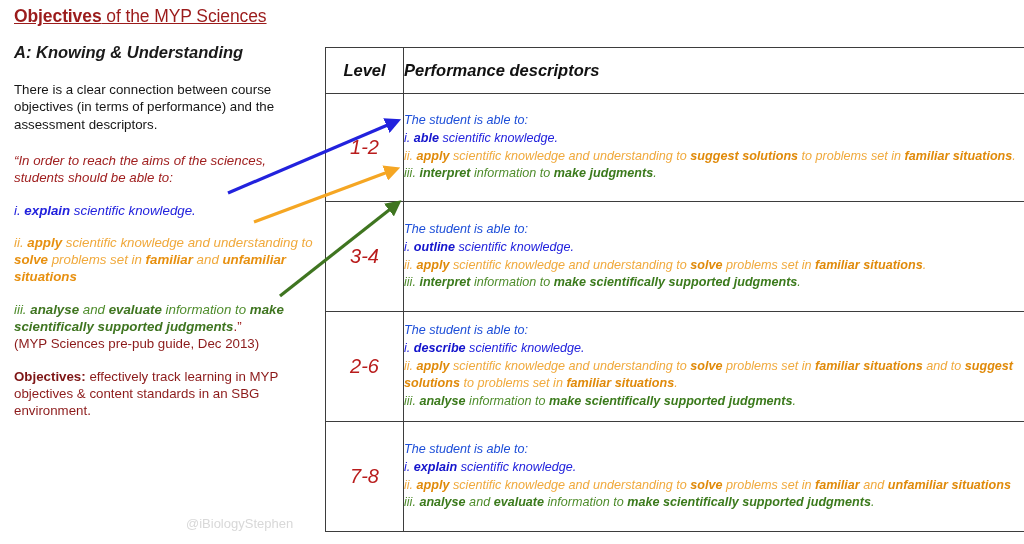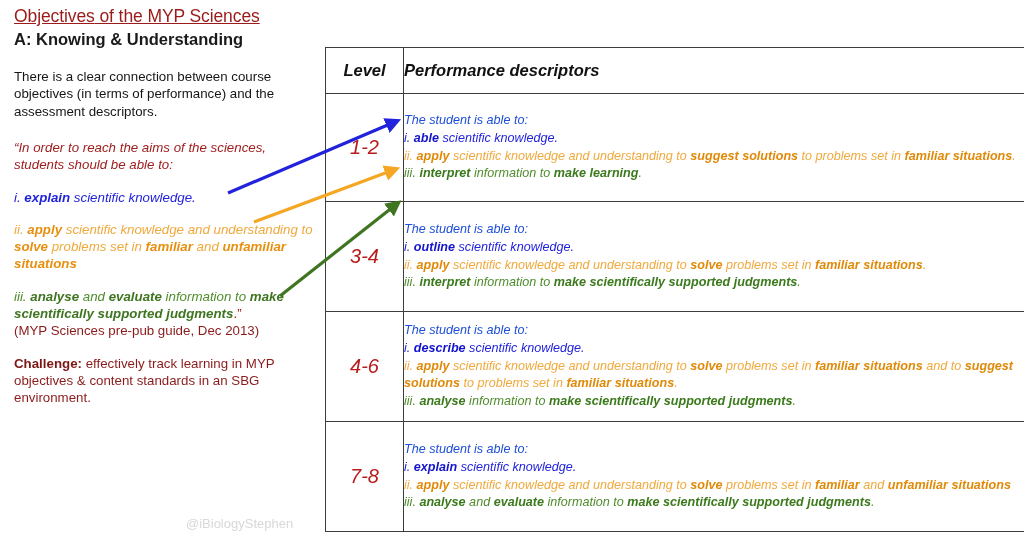--- a/index.html
+++ b/index.html
@@ -21,31 +21,32 @@
     width: 300px;
   }
   .title-line1 {
     font-size: 17.5px;
     color: #9B1B1B;
     letter-spacing: -0.1px;
     line-height: 1.25;
     white-space: nowrap;
   }
   .title-line1 .strong {
-    font-weight: normal;
+    font-weight: bold;
     margin-top: 40px;
   }
   .title-line1 .u { text-decoration: underline; }
   .title-line2 {
     font-size: 16.5px;
     font-weight: bold;
     color: #1a1a1a;
     line-height: 1.3;
-    margin-top: 1px;
+    margin-top: 14px;
     white-space: nowrap;
+    font-style: italic;
   }
   .para {
     color: #8C1A1A;
     font-size: 13.3px;
     line-height: 1.29;
   }
   .para.black { color: #161616; }
   .p-intro { margin-top: 18px; color: #141414; }
   .quote {
     margin-top: 19px;
@@ -166,21 +167,21 @@
 
     <div class="obj-i"><span>i. </span><b>explain</b><span> scientific knowledge.</span></div>
 
     <div class="obj-ii"><span>ii. </span><b>apply</b><span> scientific knowledge and understanding to </span><b>solve</b><span> problems set in </span><b>familiar</b><span> and </span><b>unfamiliar situations</b></div>
 
     <div class="obj-iii"><span>iii. </span><b>analyse</b><span> and </span><b>evaluate</b><span> information to </span><b>make scientifically supported judgments</b><span class="closequote">.”</span></div>
 
     <div class="src">(MYP Sciences pre-pub guide, Dec 2013)</div>
 
 
-    <div class="para p-chal"><b>Challenge:</b><span> effectively track learning in MYP objectives &amp; content standards in an SBG environment.</span></div>
+    <div class="para p-chal"><b>Objectives:</b><span> effectively track learning in MYP objectives &amp; content standards in an SBG environment.</span></div>
   </div>
 
   <div class="watermark">@iBiologyStephen</div>
 
   <table class="tbl">
     <colgroup>
         <col class="col-level">
         <col>
       </colgroup>
     <thead>
@@ -190,36 +191,36 @@
       </tr>
     </thead>
     <tbody>
 
       <tr class="r1">
         <td class="lvl">1-2</td>
         <td class="desc">
           <div class="lead">The student is able to:</div>
           <div class="c-blue"><span>i. </span><b>able</b><span> scientific knowledge.</span></div>
           <div class="c-orange"><span>ii. </span><b>apply</b><span> scientific knowledge and understanding to </span><b>suggest solutions</b><span> to problems set in </span><b>familiar situations</b><span>.</span></div>
-          <div class="c-green"><span>iii. </span><b>interpret</b><span> information to </span><b>make learning</b><span>.</span></div>
+          <div class="c-green"><span>iii. </span><b>interpret</b><span> information to </span><b>make judgments</b><span>.</span></div>
         </td>
       </tr>
 
       <tr class="r2">
         <td class="lvl">3-4</td>
         <td class="desc">
           <div class="lead">The student is able to:</div>
           <div class="c-blue"><span>i. </span><b>outline</b><span> scientific knowledge.</span></div>
           <div class="c-orange"><span>ii. </span><b>apply</b><span> scientific knowledge and understanding  to </span><b>solve</b><span> problems set in </span><b>familiar situations</b><span>.</span></div>
           <div class="c-green"><span>iii. </span><b>interpret</b><span> information to </span><b>make scientifically supported judgments</b><span>.</span></div>
         </td>
       </tr>
 
       <tr class="r3">
-        <td class="lvl">4-6</td>
+        <td class="lvl">2-6</td>
         <td class="desc">
           <div class="lead">The student is able to:</div>
           <div class="c-blue"><span>i. </span><b>describe</b><span> scientific knowledge.</span></div>
           <div class="c-orange"><span>ii. </span><b>apply</b><span> scientific knowledge and understanding to </span><b>solve</b><span> problems set in </span><b>familiar situations</b><span> and to </span><b>suggest solutions</b><span> to problems set in </span><b>familiar situations</b><span>.</span></div>
           <div class="c-green"><span>iii. </span><b>analyse</b><span> information to </span><b>make scientifically supported judgments</b><span>.</span></div>
         </td>
       </tr>
 
       <tr class="r4">
         <td class="lvl">7-8</td>

